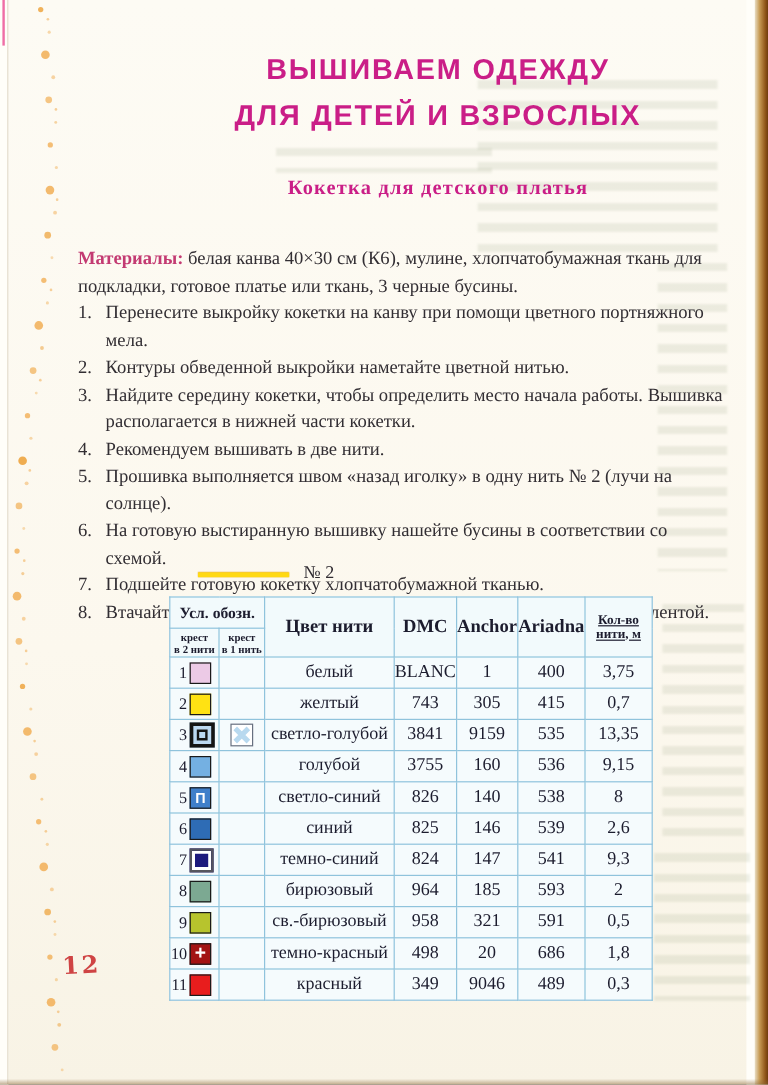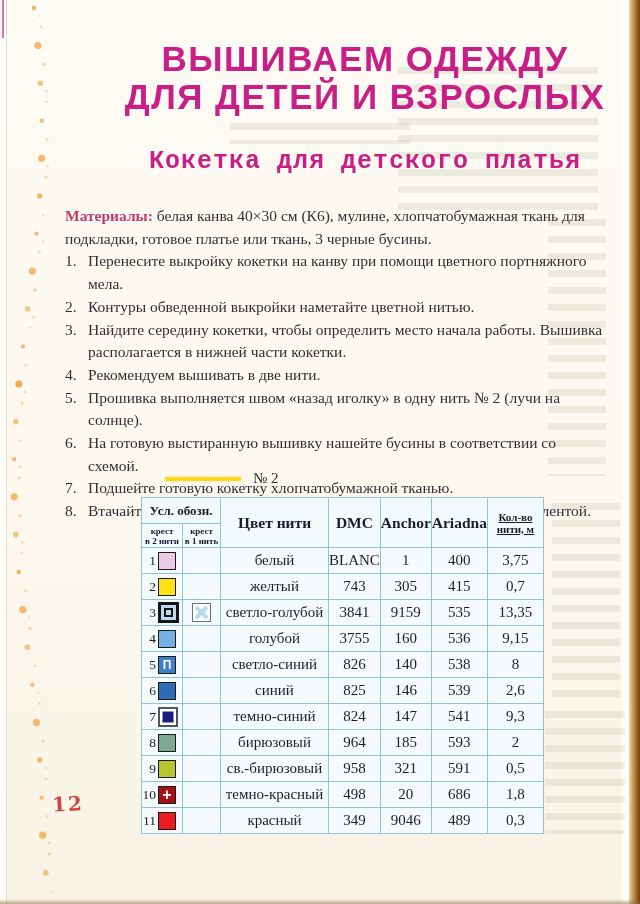--- a/index.html
+++ b/index.html
@@ -16,24 +16,24 @@
     background:linear-gradient(0deg,rgba(140,105,55,.55),rgba(140,105,55,0));}
   .edge-left{position:absolute;top:0;left:0;width:6px;height:100%;background:#fffef9;border-right:1px solid #e4ddcd;}
   .pink-tick{position:absolute;left:2px;top:0;width:2px;height:38px;background:#ef6ea6;}
 
   
   .ghost{position:absolute;pointer-events:none;opacity:.12;filter:blur(.7px);
     background:repeating-linear-gradient(180deg,transparent 0 5px,#77865f 5px 12px,transparent 12px 17px);}
 
   
   .title{position:absolute;left:90px;top:40px;width:550px;text-align:center;
-    font-family:"Liberation Sans",sans-serif;font-weight:bold;font-size:35px;line-height:38px;
+    font-family:"Liberation Sans",sans-serif;font-weight:bold;font-size:24px;line-height:38px;
     letter-spacing:1.5px;color:#ca1e87;}
   .subtitle{position:absolute;left:90px;top:147px;width:550px;text-align:center;
-    font-family:Liberation Mono, monospace;font-weight:bold;font-size:25px;letter-spacing:1px;color:#ca1e87;}
+    font-family:Liberation Serif, serif;font-weight:bold;font-size:17px;letter-spacing:1px;color:#ca1e87;}
 
   
   .content{position:absolute;left:65px;top:205px;width:540px;font-size:15.5px;line-height:22.7px;}
   .lbl{font-weight:bold;color:#c33a72;}
   .tips-line{font-weight:bold;color:#c33a72;}
   .li{display:flex;}
   .li .num{flex:0 0 23px;}
   .li .txt{flex:1;}
 
   

